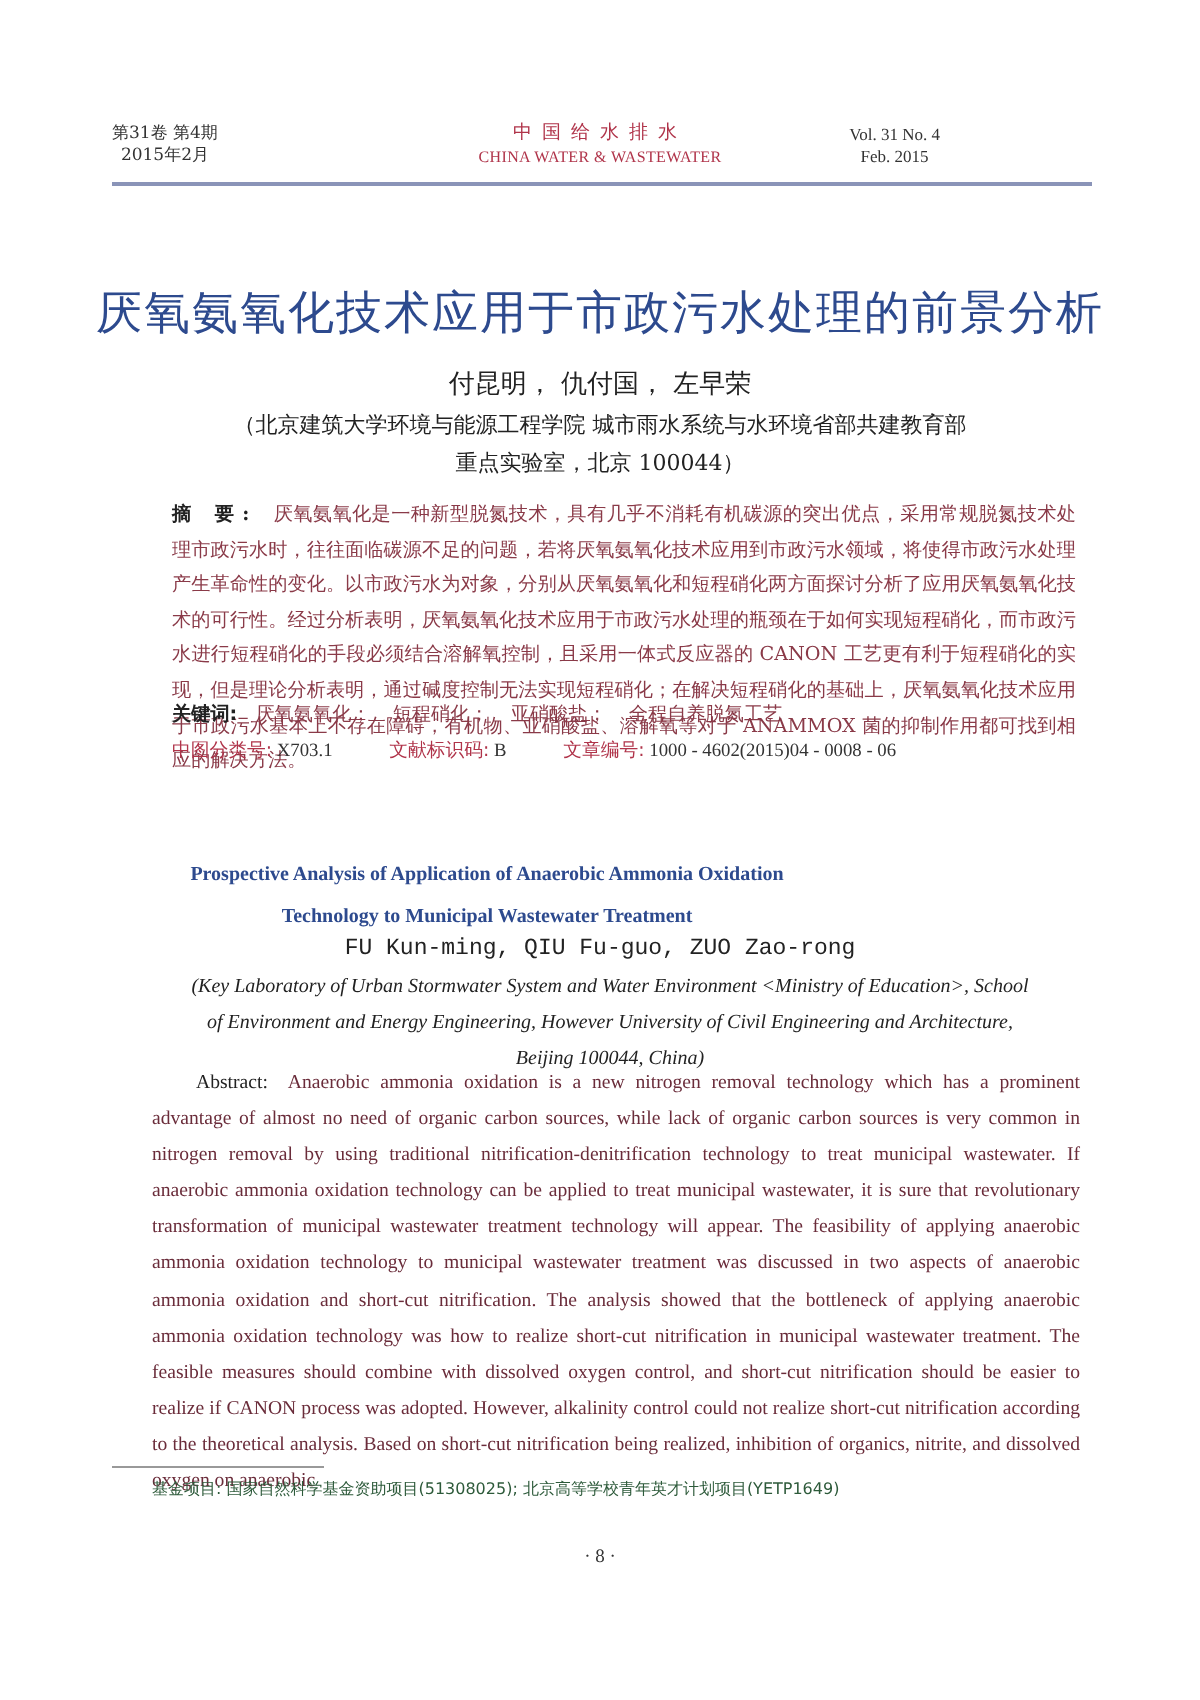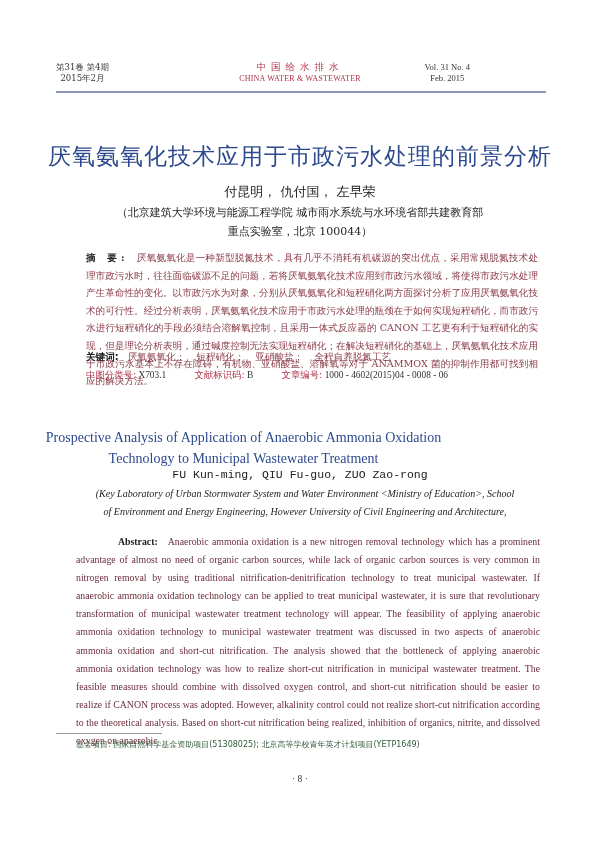--- a/index.html
+++ b/index.html
@@ -19,26 +19,26 @@
 
   .abstract-cn { left: 86px; width: 452px; top: 249px; font-size: 9.6px; line-height: 17.6px; color: #8a3a48; text-align: justify; }
   .abstract-cn .label { color: #222; font-weight: bold; margin-right: 8px; letter-spacing: 4px; }
   .kw-row { left: 86px; top: 351px; font-size: 9.6px; color: #8a3a48; }
   .kw-row .label { color: #222; font-family: "DejaVu Sans", sans-serif; font-weight: bold; margin-right: 6px; }
   .kw-row .kw { margin-right: 8px; }
   .cls-row { left: 86px; top: 369px; font-size: 9.4px; color: #333; font-family: "Liberation Serif", serif; }
   .cls-row .label { color: #b0344a; font-family: "DejaVu Sans", sans-serif; }
   .cls-row .group { margin-right: 26px; }
 
-  .en-title { left: 0; width: 487px; top: 427px; text-align: center; font-family: "Liberation Serif", serif; font-weight: normal; font-size: 14px; line-height: 21px; color: #2d4a8e; }
+  .en-title { left: 0; width: 487px; top: 427px; text-align: center; font-family: "Liberation Serif", serif; font-weight: bold; font-size: 10px; line-height: 21px; color: #2d4a8e; }
   .en-authors { left: 0; width: 600px; top: 468px; text-align: center; font-family: Liberation Mono, monospace; font-size: 11.5px; color: #222; }
   .en-affil { left: 70px; width: 470px; top: 485px; text-align: center; font-family: "Liberation Serif", serif; font-style: italic; font-size: 10px; line-height: 18px; color: #222; }
 
   .abstract-en { left: 76px; width: 464px; top: 533px; font-family: "Liberation Serif", serif; font-size: 9.8px; line-height: 18.1px; color: #6a2c3a; text-align: justify; text-indent: 22px; }
-  .abstract-en .label { color: #222; font-weight: bold; margin-right: 10px; margin-left: 20px; }
+  .abstract-en .label { color: #222; font-weight: normal; margin-right: 10px; }
 
   .fn-rule { left: 56px; width: 106px; top: 733px; height: 1px; background: #999; }
   .funding { left: 76px; top: 739px; font-family: "DejaVu Sans", sans-serif; font-size: 8px; color: #2d5a3a; }
   .page-num { left: 0; width: 600px; top: 774px; text-align: center; font-family: "Liberation Serif", serif; font-size: 9.5px; color: #333; }
 </style>
 </head>
 <body>
 
 <div class="abs hdr-left">
   <div>第31卷  第4期</div>
@@ -80,20 +80,21 @@
 </div>
 
 <div class="abs en-title">
   <div>Prospective Analysis of Application of Anaerobic Ammonia Oxidation</div>
   <div>Technology to Municipal Wastewater Treatment</div>
 </div>
 <div class="abs en-authors">FU Kun-ming,   QIU Fu-guo,   ZUO Zao-rong</div>
 <div class="abs en-affil">
   <div>(Key Laboratory of Urban Stormwater System and Water Environment &lt;Ministry of Education&gt;, School</div>
   <div>of Environment and Energy Engineering, However University of Civil Engineering and Architecture,</div>
+  <div>Beijing 100044, China)</div>
 </div>
 
 <div class="abs abstract-en">
   <span class="label">Abstract:</span><span>Anaerobic ammonia oxidation is a new nitrogen removal technology which has a prominent advantage of almost no need of organic carbon sources, while lack of organic carbon sources is very common in nitrogen removal by using traditional nitrification-denitrification technology to treat municipal wastewater. If anaerobic ammonia oxidation technology can be applied to treat municipal wastewater, it is sure that revolutionary transformation of municipal wastewater treatment technology will appear. The feasibility of applying anaerobic ammonia oxidation technology to municipal wastewater treatment was discussed in two aspects of anaerobic ammonia oxidation and short-cut nitrification. The analysis showed that the bottleneck of applying anaerobic ammonia oxidation technology was how to realize short-cut nitrification in municipal wastewater treatment. The feasible measures should combine with dissolved oxygen control, and short-cut nitrification should be easier to realize if CANON process was adopted. However, alkalinity control could not realize short-cut nitrification according to the theoretical analysis. Based on short-cut nitrification being realized, inhibition of organics, nitrite, and dissolved oxygen on anaerobic</span>
 </div>
 
 <div class="abs fn-rule"></div>
 <div class="abs funding">基金项目: 国家自然科学基金资助项目(51308025);  北京高等学校青年英才计划项目(YETP1649)</div>
 <div class="abs page-num">· 8 ·</div>
 

